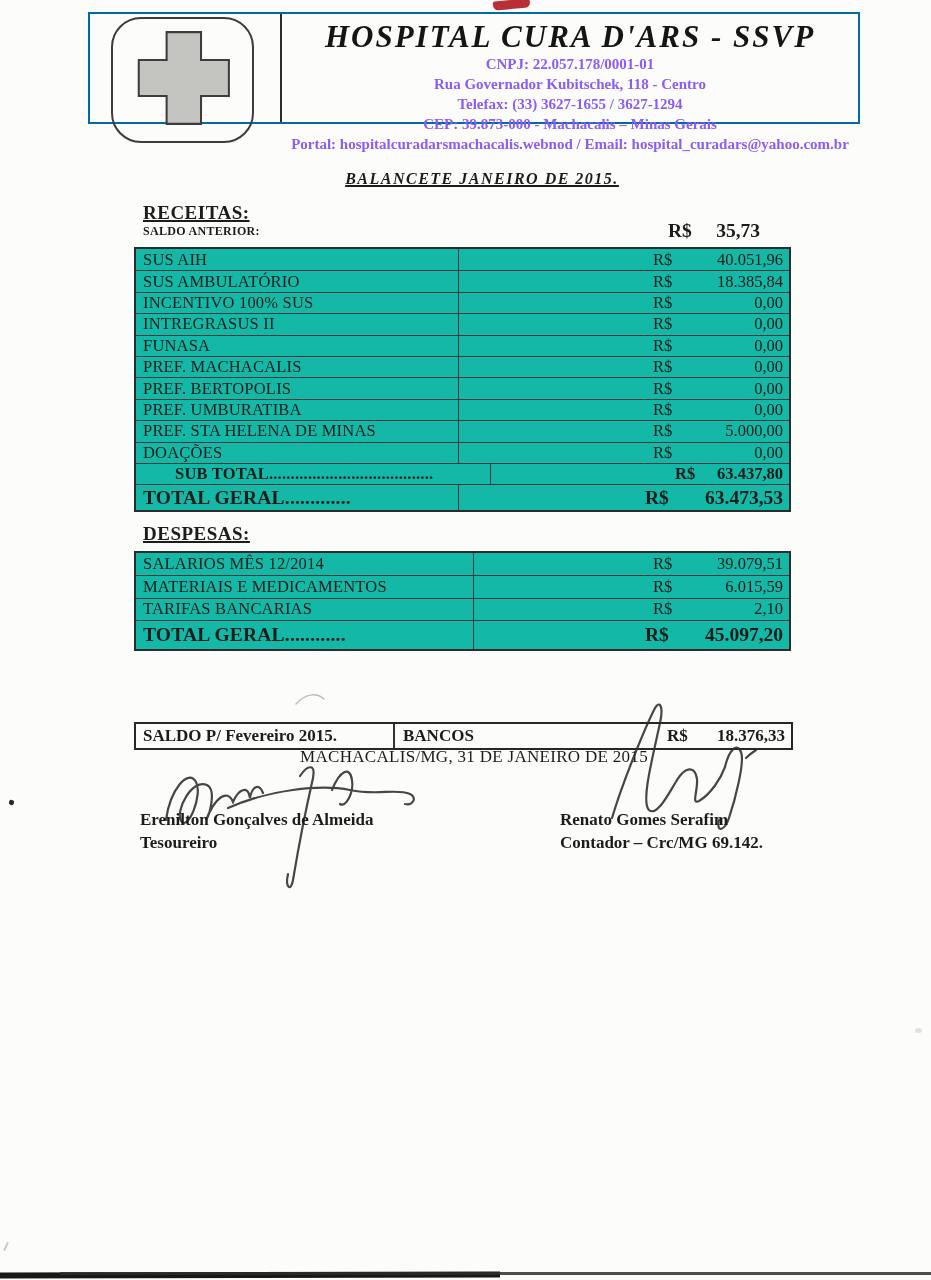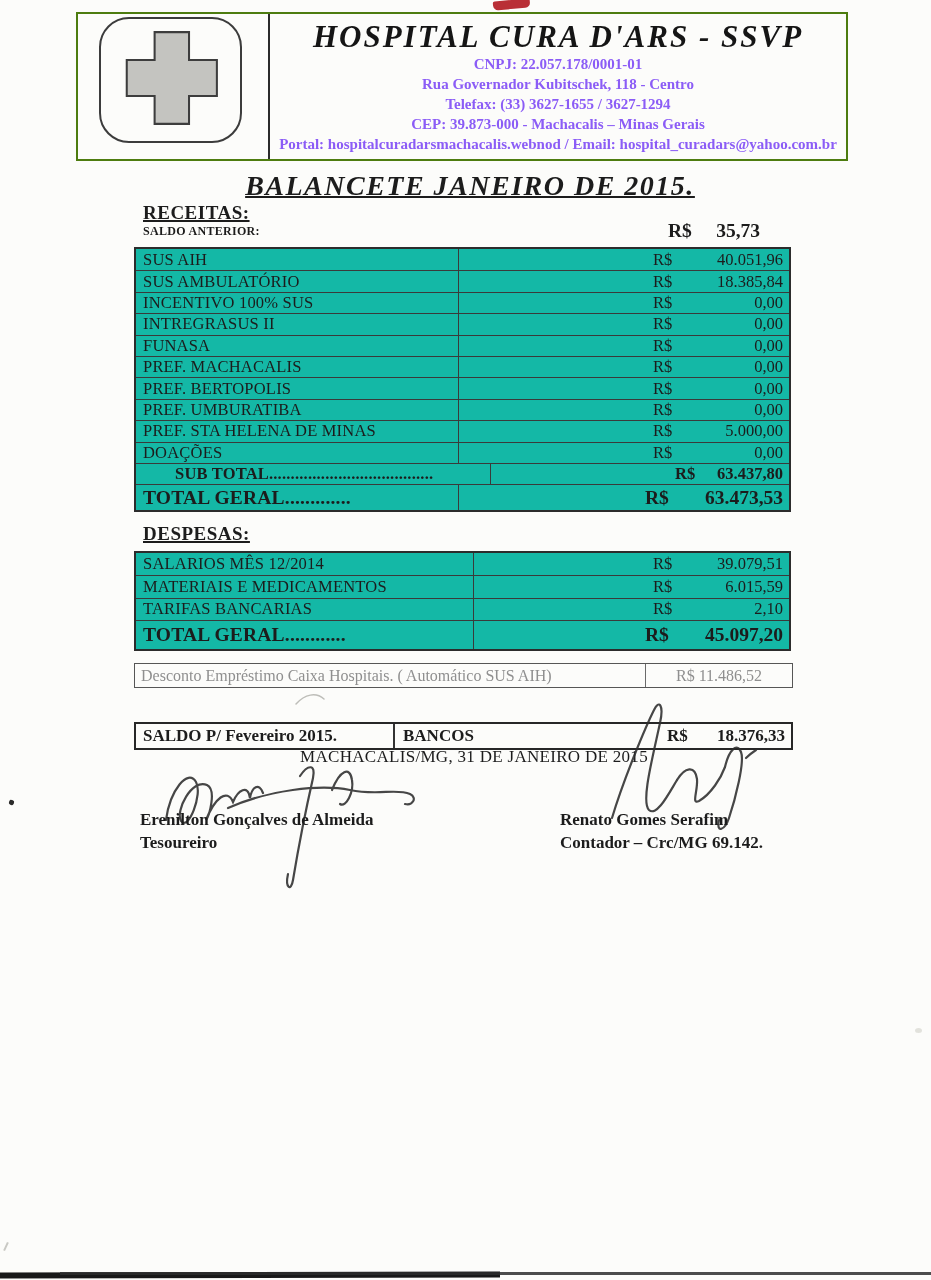--- a/index.html
+++ b/index.html
@@ -6,30 +6,30 @@
   html,body { background:#e8e8e6; }
   .page {
     position:relative; width:931px; height:1280px;
     background:#fcfcfa; overflow:hidden;
     font-family:"Liberation Serif","DejaVu Serif",serif;
     color:#1c1c1c;
   }
   .abs { position:absolute; }
 
   
-  .header-box { left:76px; top:12px; width:772px; height:149px; border:2px solid #4d7c0f; display:flex; }
+  .header-box { left:88px; top:12px; width:772px; height:112px; border:2px solid #0369a1; display:flex; }
   .logo-cell { width:192px; height:100%; border-right:2px solid #2b2b2b; position:relative; }
   .logo-frame { position:absolute; left:21px; top:3px; width:143px; height:126px; border:2px solid #3c3c3c; border-radius:30px; display:flex; align-items:center; justify-content:center; }
   .info-cell { flex:1; text-align:center; padding-top:6px; }
   .hospital-name { font-size:31px; font-weight:bold; font-style:italic; letter-spacing:2px; line-height:34px; color:#151515; }
   .hline { font-size:15px; font-weight:bold; line-height:20px; color:#8b5cf6; }
   .red-mark { left:493px; top:0; width:37px; height:9px; background:#b92f36; border-radius:2px 2px 5px 5px; transform:rotate(-5deg); }
 
   
-  .doc-title { left:130px; top:170px; width:680px; text-align:center; font-size:28px; font-weight:bold; font-style:italic; letter-spacing:1.5px; text-decoration:underline; text-decoration-thickness:2px; }
+  .doc-title { left:142px; top:170px; width:680px; text-align:center; font-size:16px; font-weight:bold; font-style:italic; letter-spacing:1.5px; text-decoration:underline; text-decoration-thickness:2px; }
   .section-heading { font-size:19px; font-weight:bold; letter-spacing:0.5px; text-decoration:underline; text-decoration-thickness:2px; }
   .receitas-heading { left:143px; top:202px; }
   .despesas-heading { left:143px; top:523px; }
 
   .saldo-anterior-label { left:143px; top:224px; font-size:12px; font-weight:bold; letter-spacing:0.3px;text-align:center; }
   .saldo-anterior-value { left:668px; top:220px; width:92px; display:flex; justify-content:space-between; font-size:19.5px; font-weight:bold; }
 
   
   .t-table { border:2px solid #2c2c2c; background:#14b8a6; }
   .t-row { display:grid; height:21.4px; border-top:1px solid #3a3a3a; }
@@ -274,24 +274,20 @@
         <div class="cell label">TOTAL GERAL............</div>
         <div class="cell value">
           <span class="money">
             <span>R$</span>
             <span>45.097,20</span>
           </span>
         </div>
       </div>
     </div>
 
-  <div class="abs desconto-row">
-    <div class="dcell dlabel">Desconto Empréstimo Caixa Hospitais. ( Automático SUS AIH)</div>
-    <div class="dcell dvalue">R$ 11.486,52</div>
-  </div>
 
   <div class="abs saldo-row">
     <div class="scell slabel">SALDO P/ Fevereiro 2015.</div>
     <div class="scell sright">
       <span>BANCOS</span>
       <span class="saldo-money">
         <span>R$</span>
         <span>18.376,33</span>
       </span>
     </div>

